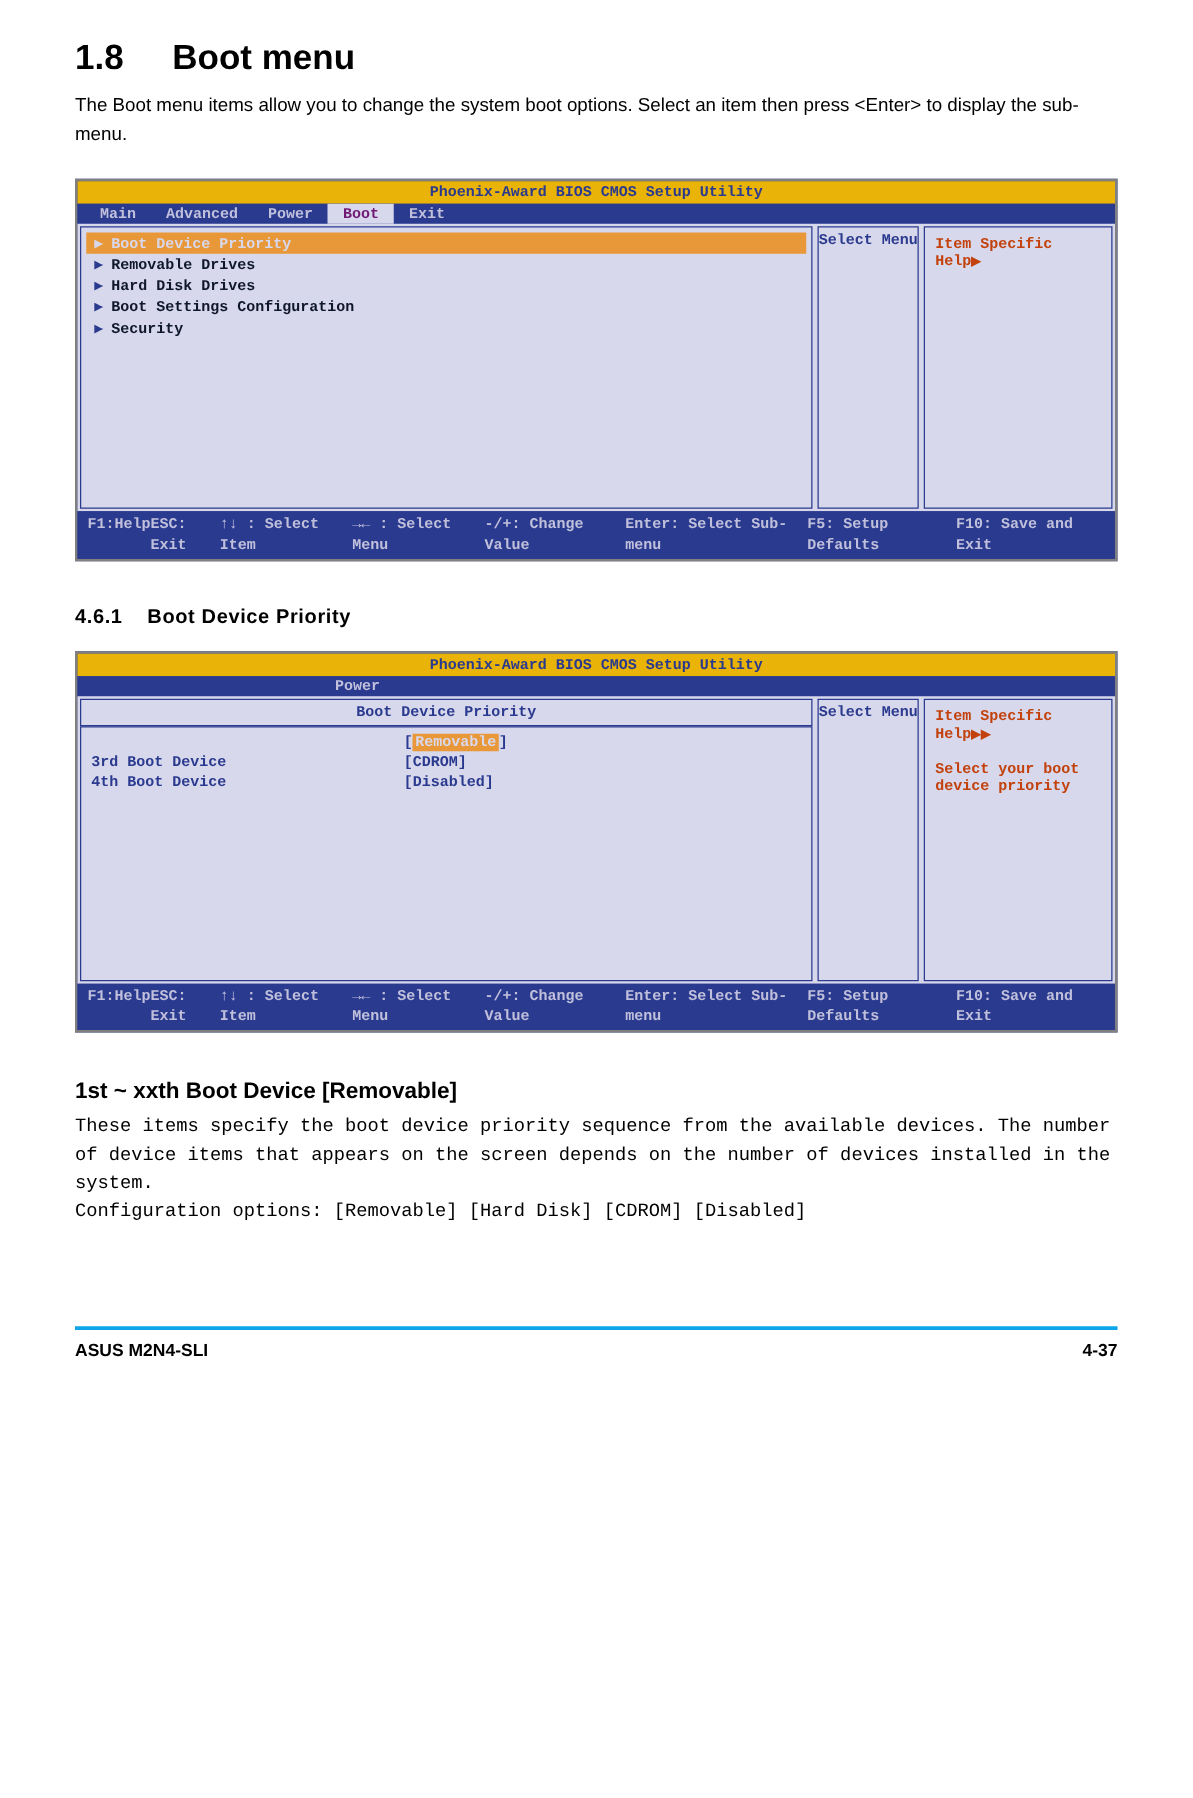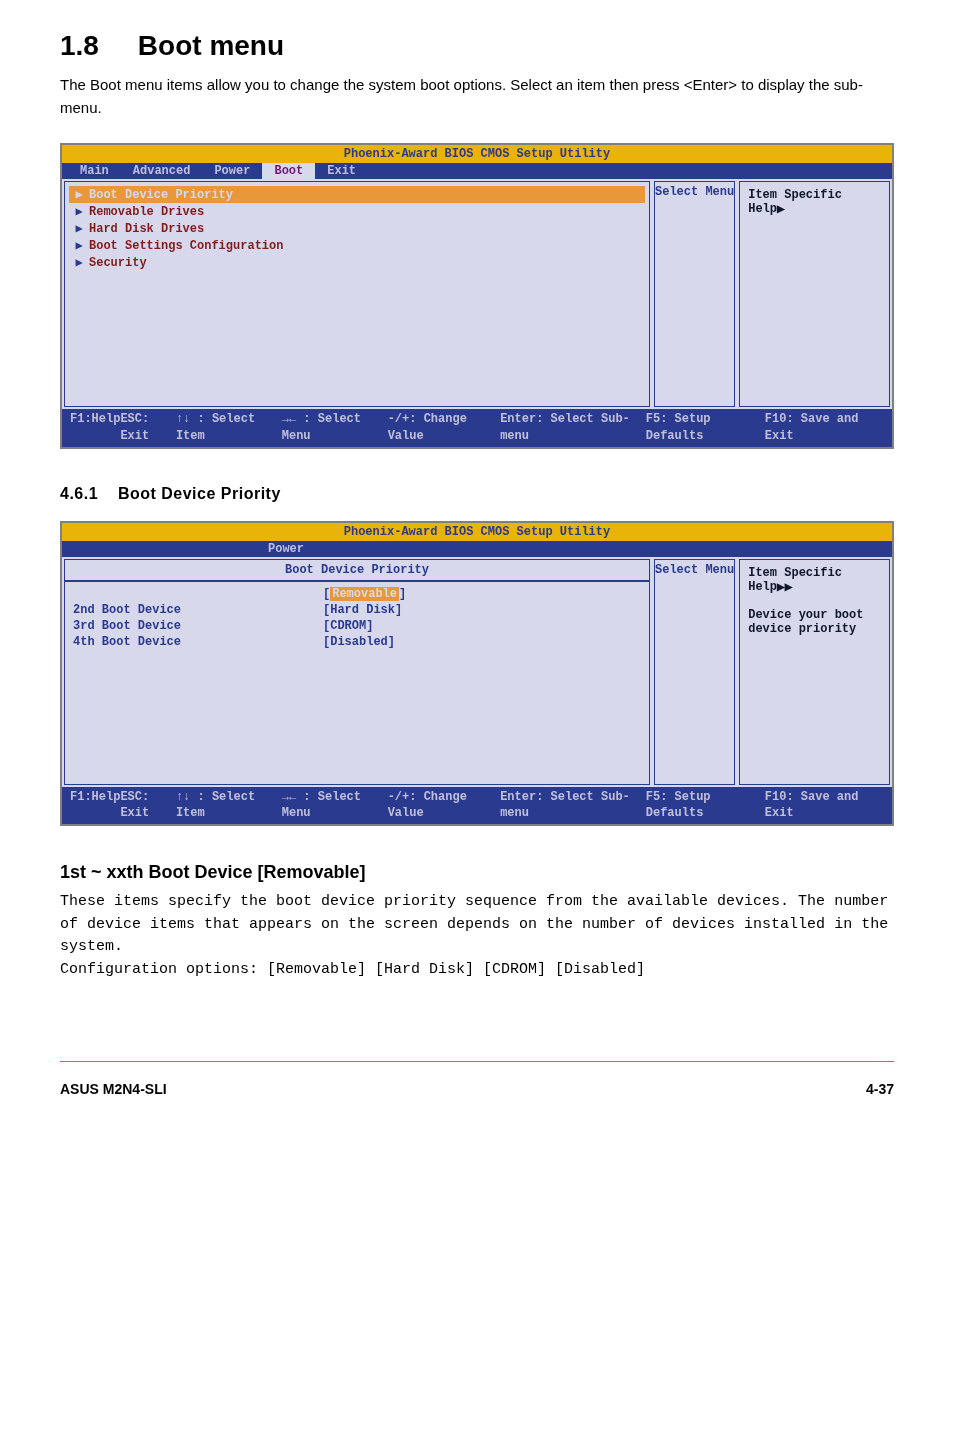--- a/index.html
+++ b/index.html
@@ -89,21 +89,21 @@
       text-align: center;
       color: #2a3a8e;
       padding: 3px 0;
     }
     
     .help-box {
       flex: 1;
       border: 1px solid #2a3a8e;
       margin: 2px;
       padding: 6px 8px;
-      color: #0f172a;
+      color: #c2410c;
     }
     
     .menu-row {
       display: flex;
       align-items: center;
       padding: 1px 0;
     }
     
     .arrow-col {
       width: 20px;
@@ -117,21 +117,21 @@
     
     .menu-row.selected .arrow-col {
       color: #d8d8ec;
     }
     
     .menu-row.selected .item-text {
       color: #d8d8ec;
     }
     
     .item-text {
-      color: #7f1d1d;
+      color: #0f172a;
     }
     
     .bios-left-subpanel {
       flex: 1;
       margin: 2px;
       color: #2a3a8e;
       display: flex;
       flex-direction: column;
     }
     
@@ -201,22 +201,22 @@
     }
     
     .option-desc {
       font-size: 15px;
       line-height: 1.5;
       font-family: Liberation Mono, monospace;
     }
     
     .page-footer {
       margin-top: 80px;
-      border-top: 1px solid #0ea5e9;
-      padding-top: 19px;
+      border-top: 3px solid #0ea5e9;
+      padding-top: 8px;
       display: flex;
       justify-content: space-between;
       font-size: 14px;
       font-weight: bold;
     }
     
     .help-arrows {
       font-family: Arial;
       font-size: 10px;
     }
@@ -305,39 +305,35 @@
   </div>
   <div class="bios-main">
     <div class="bios-left-subpanel">
       <div class="panel-title-row">Boot Device Priority</div>
       <div class="panel-content">
         <div class="device-row">
           <span class="device-name selected-text">1st Boot Device</span>
           <span>[<span class="value-highlighted">Removable</span>]</span>
         </div>
         <div class="device-row">
-          <span class="device-name">2nd Boot Device</span>
-          <span class="device-value">[Hard Disk]</span>
-        </div>
-        <div class="device-row">
           <span class="device-name">3rd Boot Device</span>
           <span class="device-value">[CDROM]</span>
         </div>
         <div class="device-row">
           <span class="device-name">4th Boot Device</span>
           <span class="device-value">[Disabled]</span>
         </div>
       </div>
     </div>
     <div class="bios-right">
       <div class="select-menu-box">Select Menu</div>
       <div class="help-box">
         <div><span>Item Specific Help</span><span class="help-arrows">▶▶</span></div>
         <br>
-        <div>Device your boot</div>
+        <div>Select your boot</div>
         <div>device priority</div>
       </div>
     </div>
   </div>
   <div class="footer-bar">
     <div class="footer-col">
       <span>F1:Help</span>
       <span>ESC: Exit</span>
     </div>
     <div class="footer-col">

